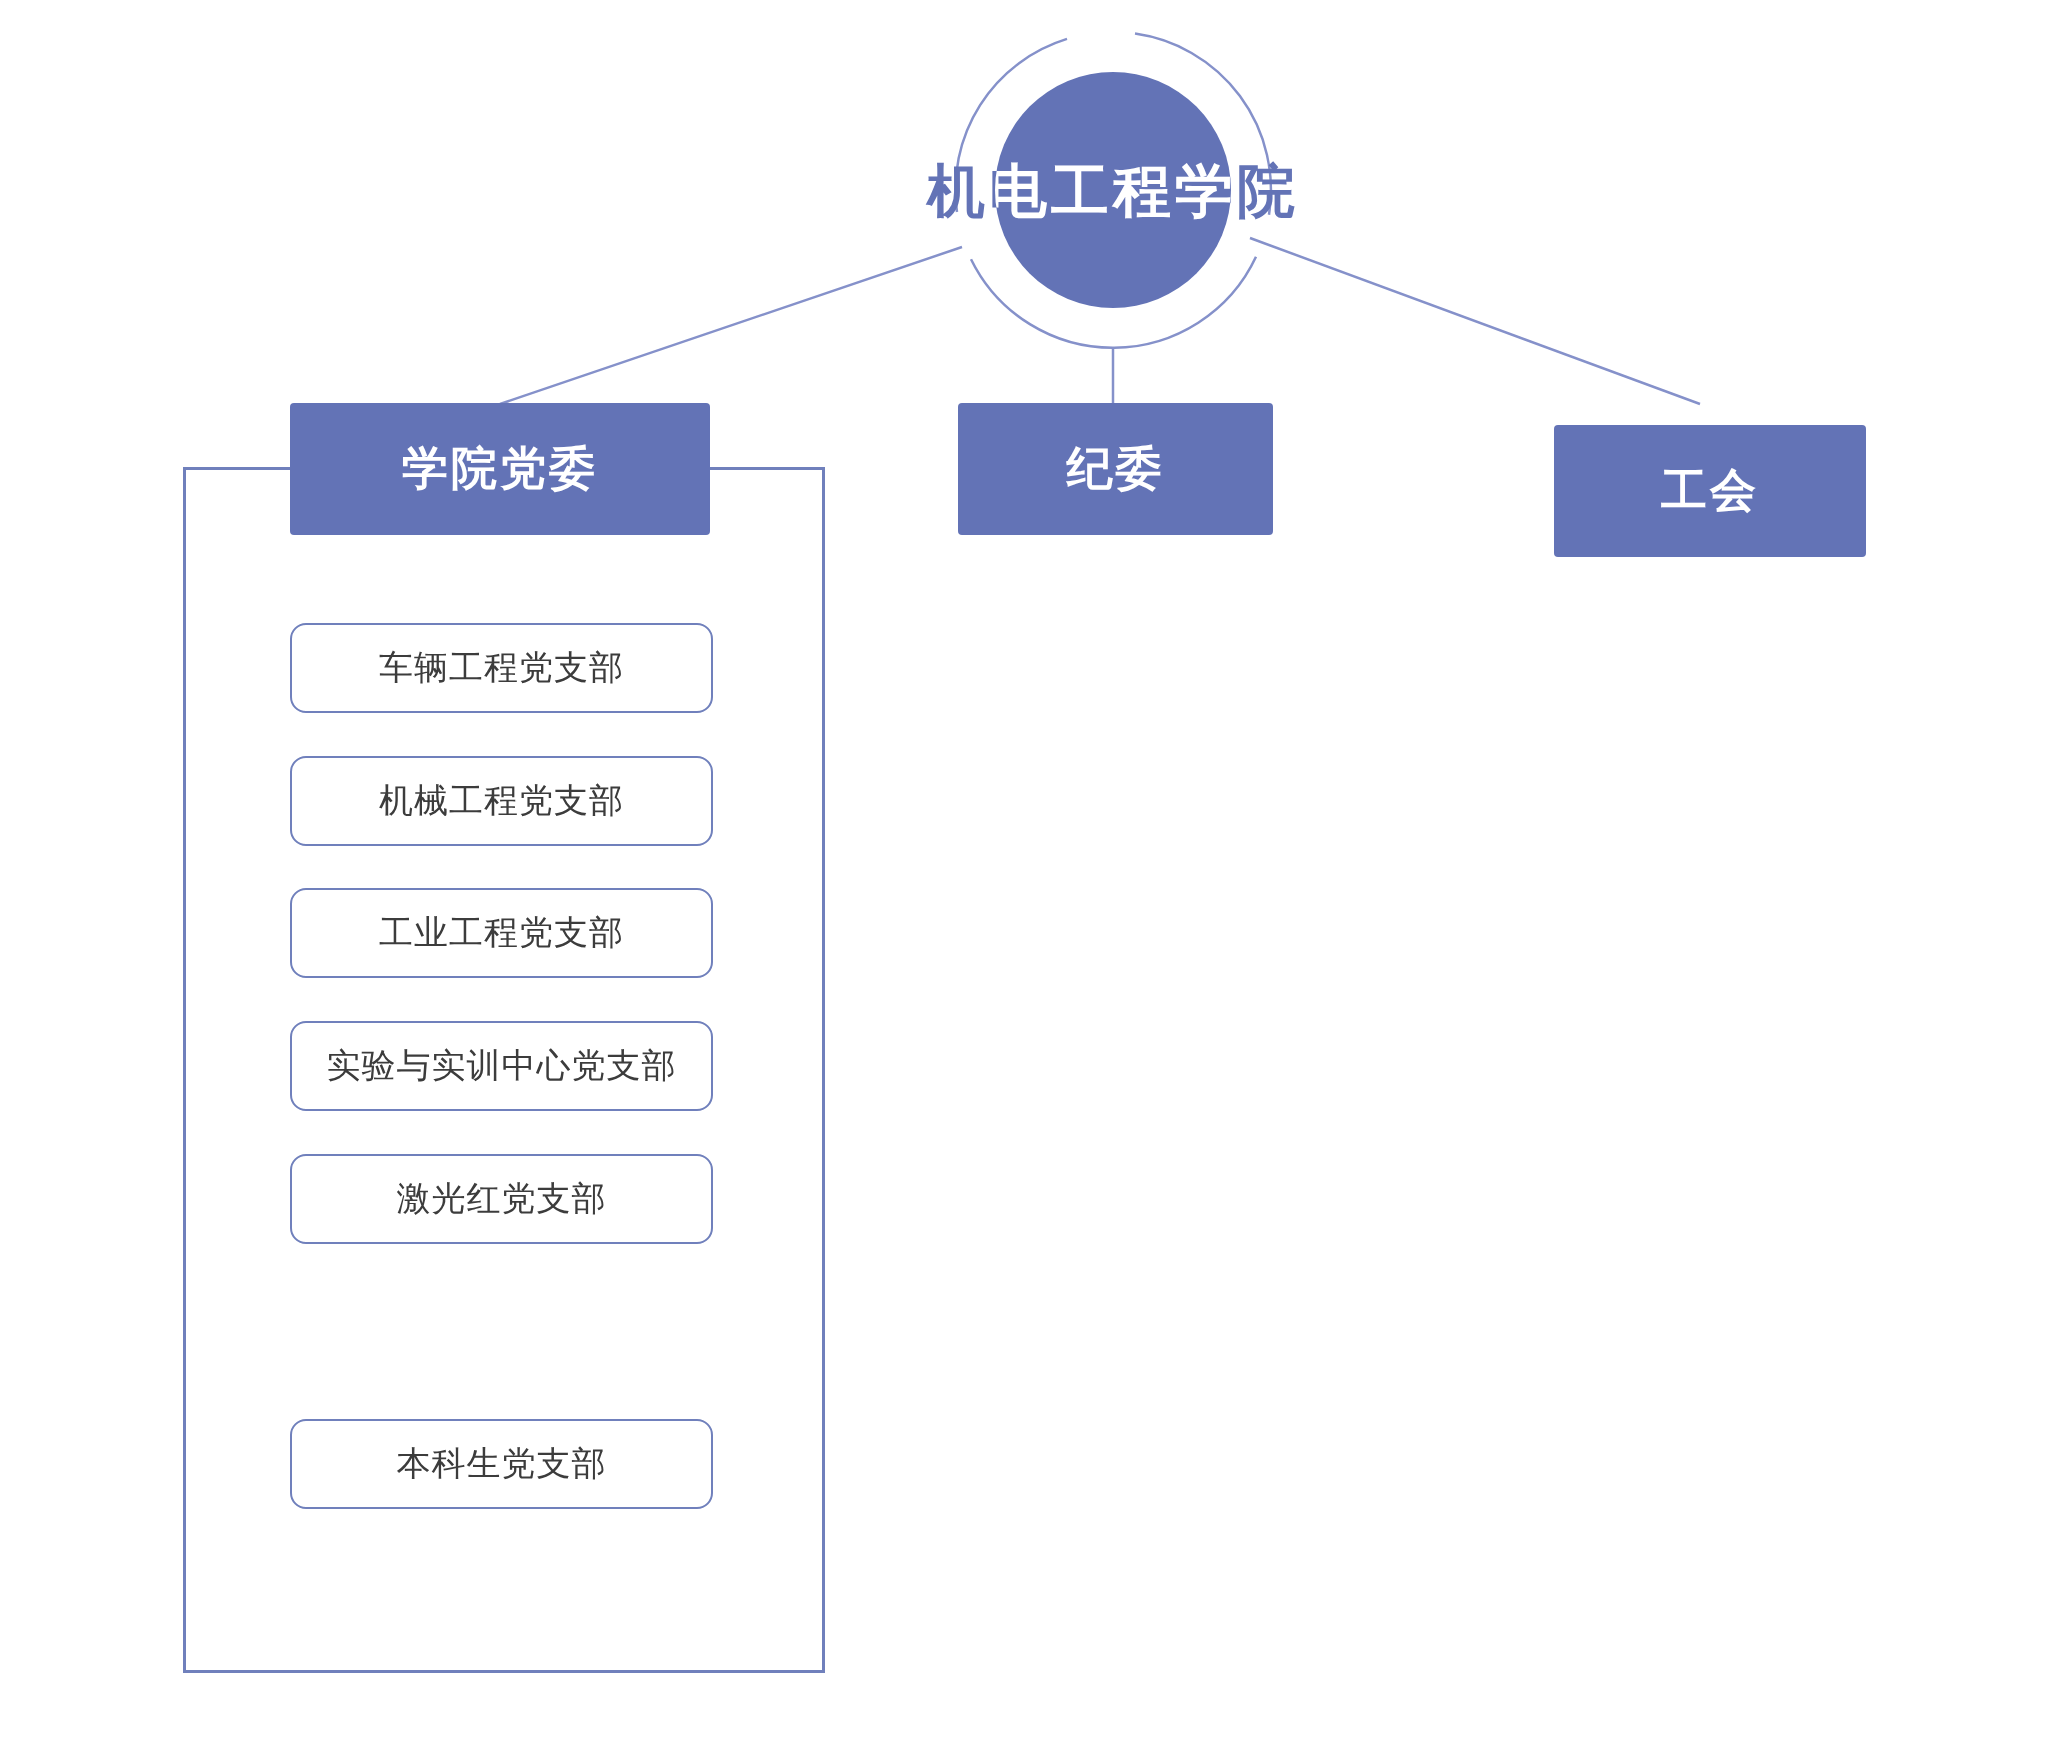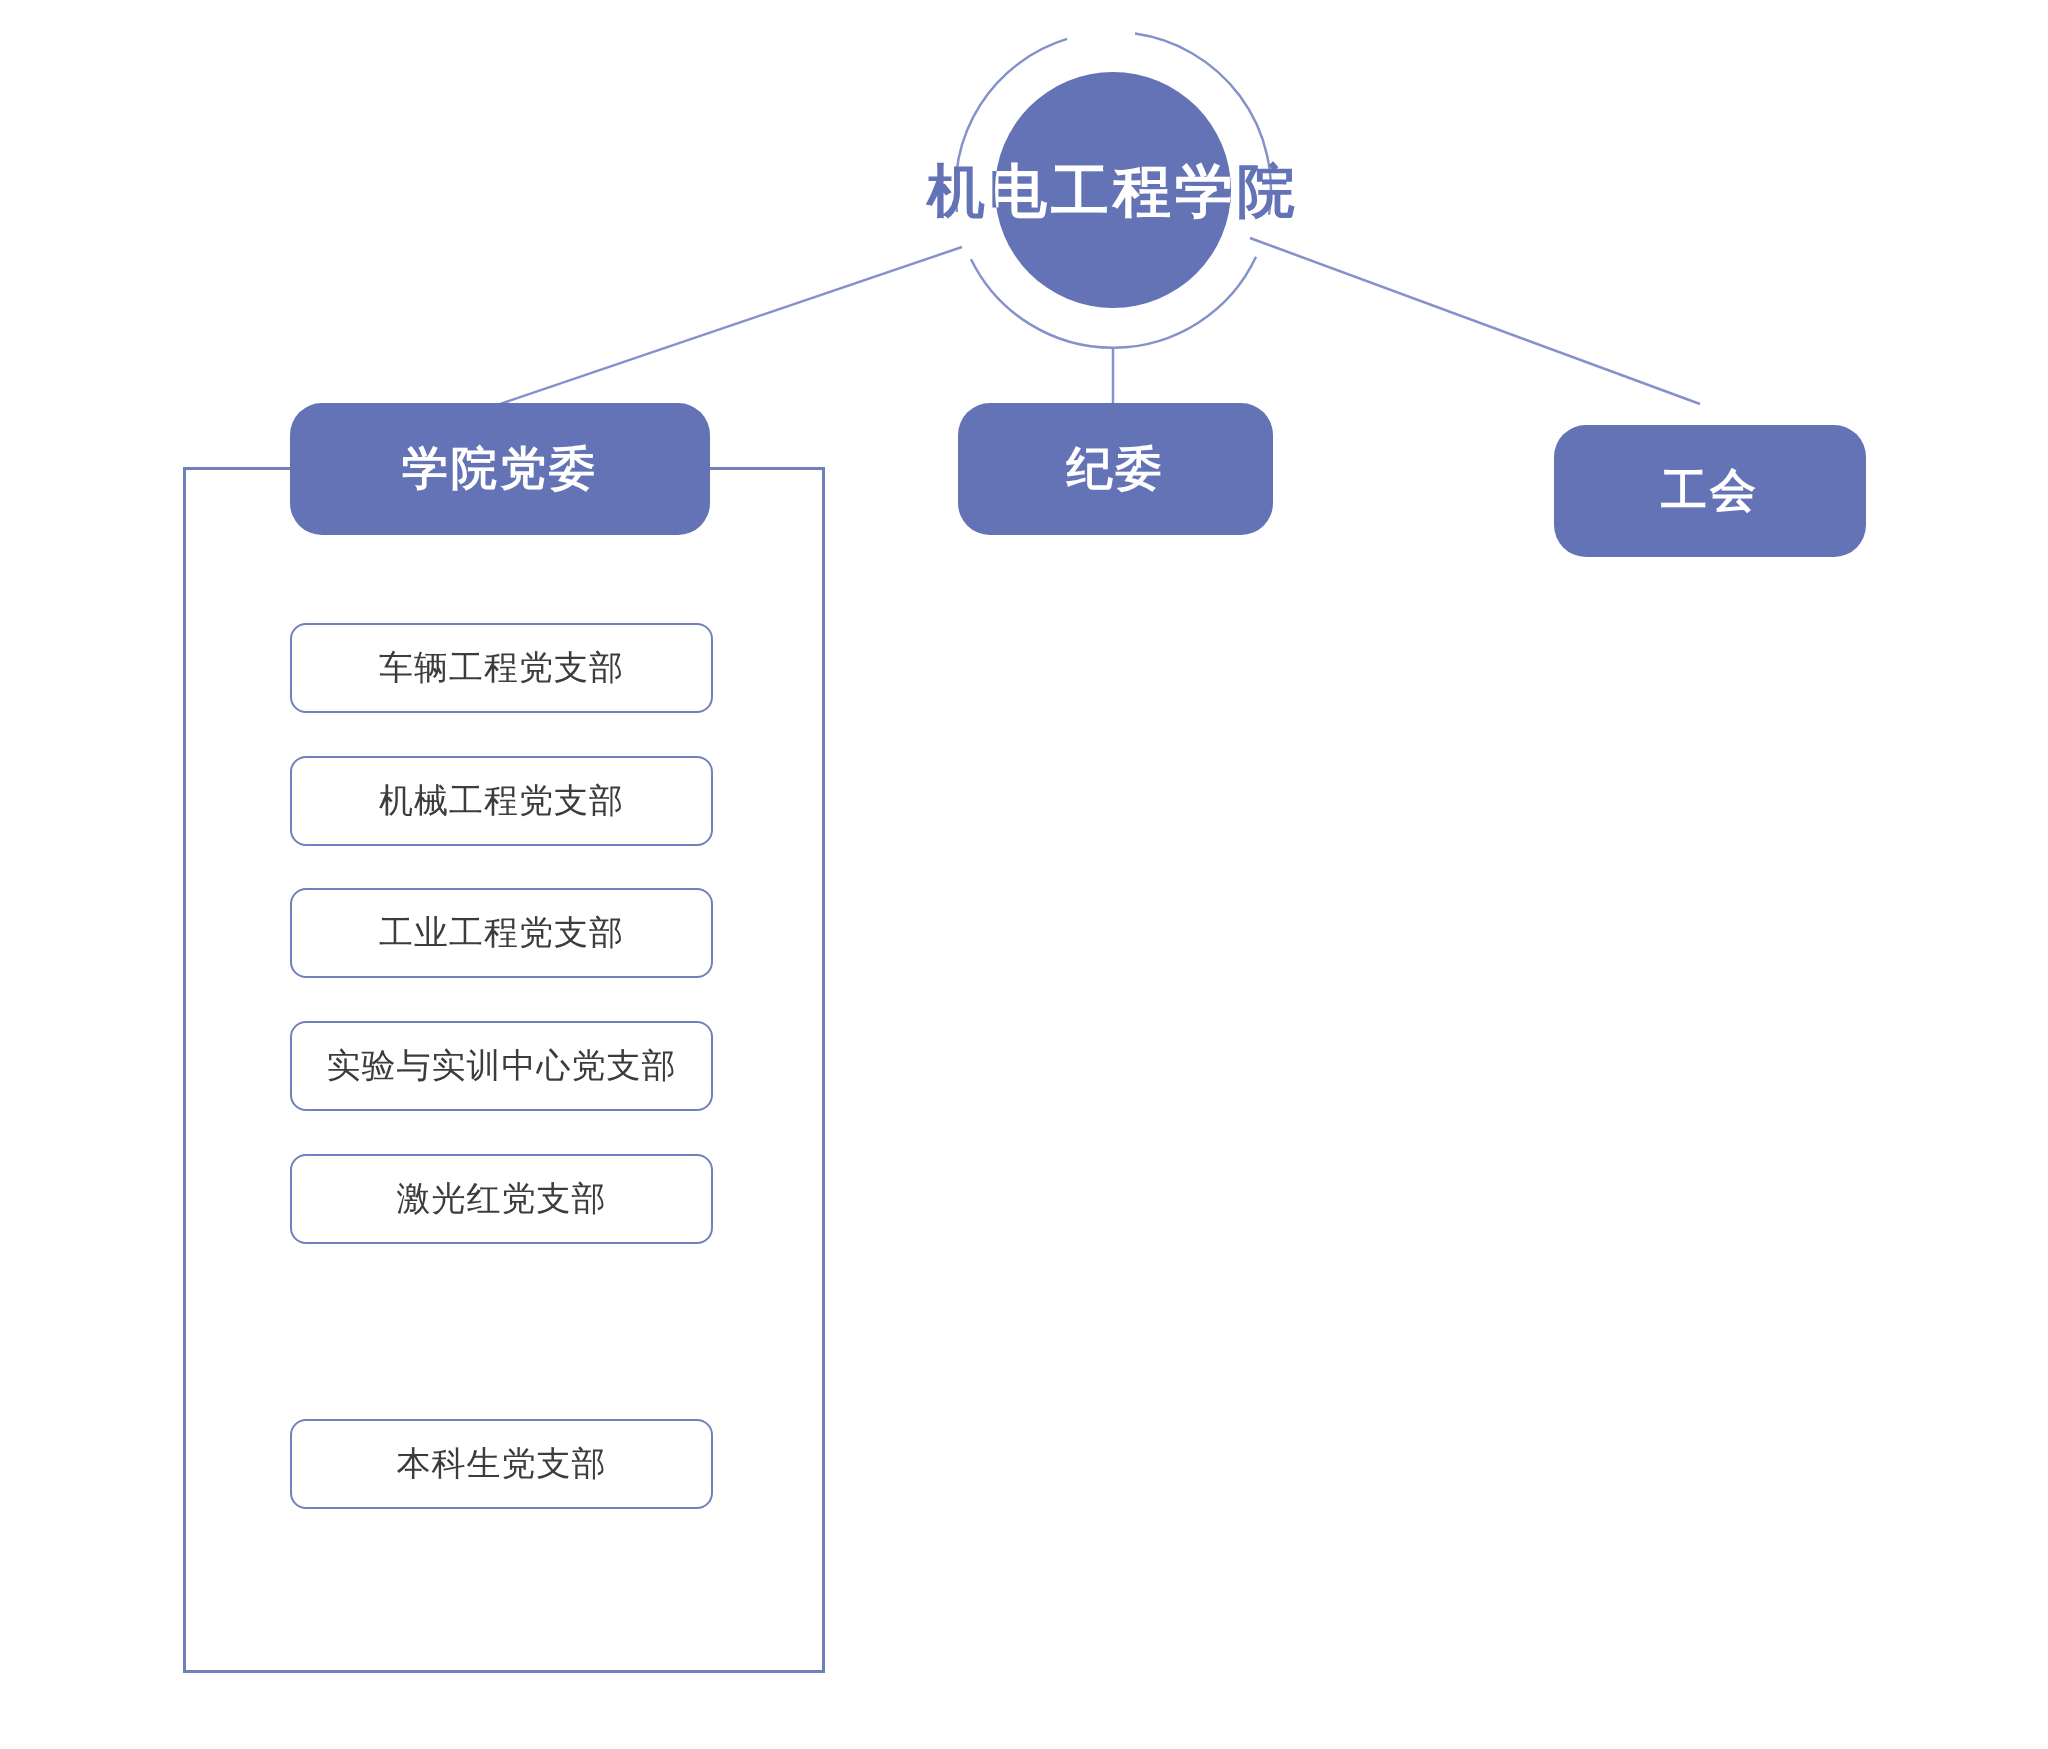--- a/index.html
+++ b/index.html
@@ -10,21 +10,21 @@
   .art{position:absolute;left:0;top:0;width:2048px;height:1749px;}
   .t-root{
     font-family:"Liberation Sans",sans-serif;
     font-weight:bold;font-size:58px;letter-spacing:4px;
   }
   .group-outline{
     position:absolute;left:183px;top:467px;width:642px;height:1206px;
     border:3px solid #7080bc;background:#ffffff;box-sizing:border-box;
   }
   .hdr{
-    position:absolute;height:132px;background:#6373b6;border-radius:32px;
+    position:absolute;height:132px;background:#6373b6;border-radius:4px;
     display:flex;align-items:center;justify-content:center;
     color:#ffffff;font-size:46px;font-weight:bold;letter-spacing:3px;
     box-sizing:border-box;
   }
   .hdr-1{left:290px;top:403px;width:420px;}
   .hdr-2{left:958px;top:403px;width:315px;}
   .hdr-3{left:1554px;top:425px;width:312px;}
   .sub{
     position:absolute;left:290px;width:423px;height:90px;
     background:#ffffff;border:2px solid #7080bc;border-radius:16px;

